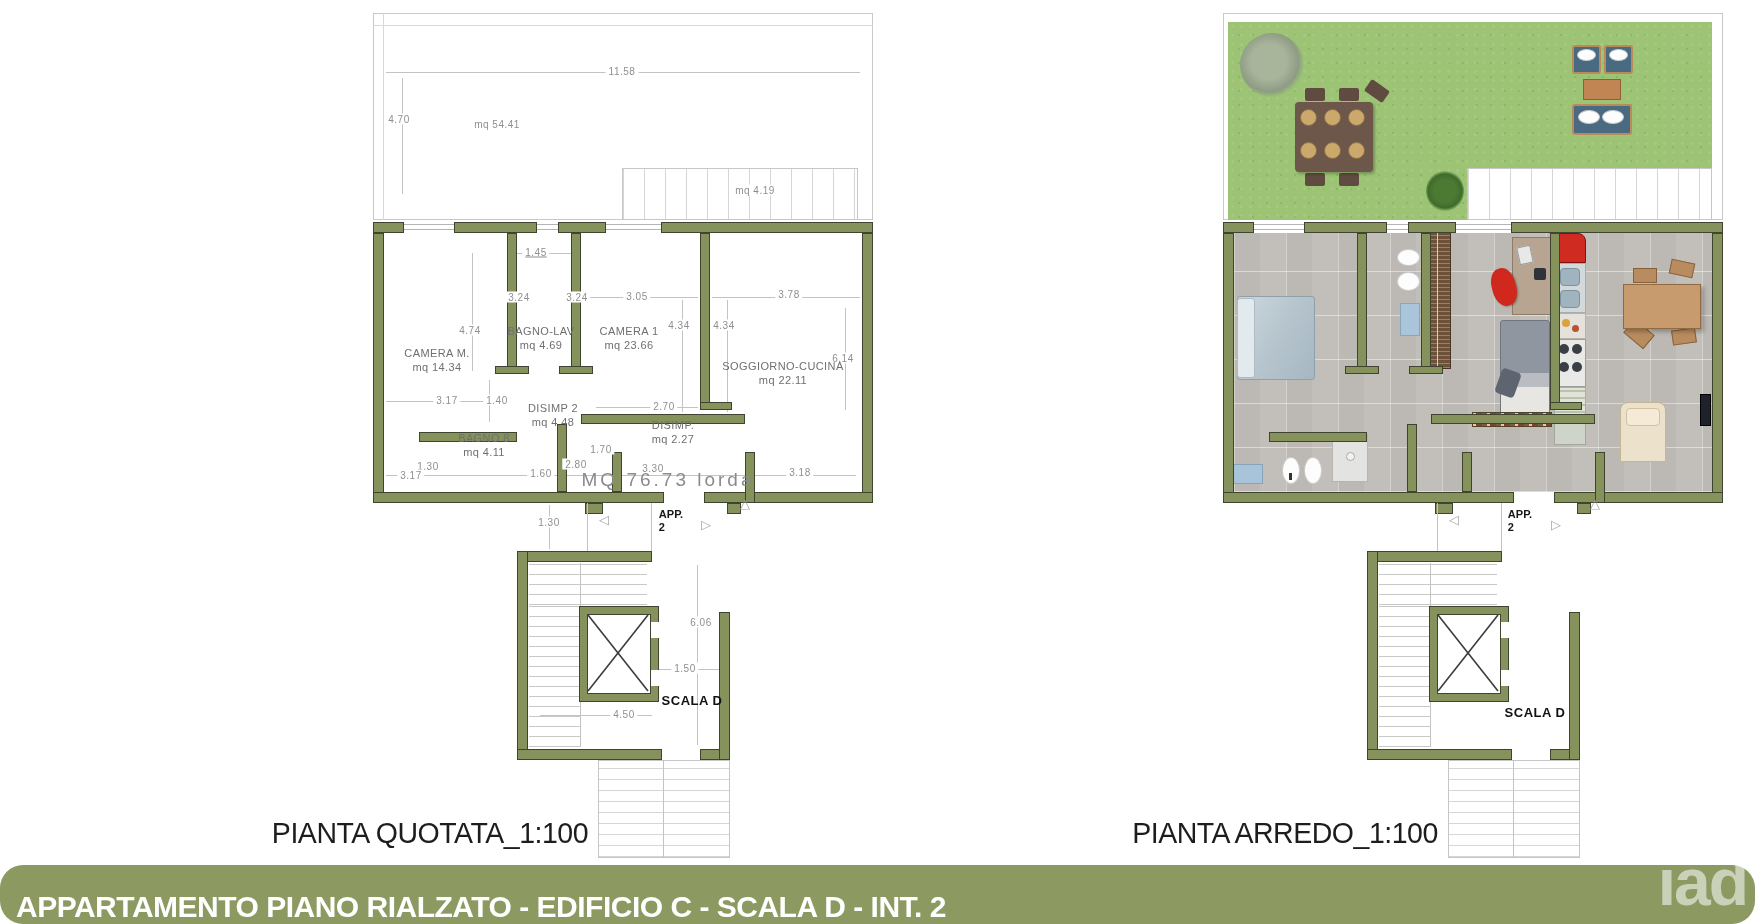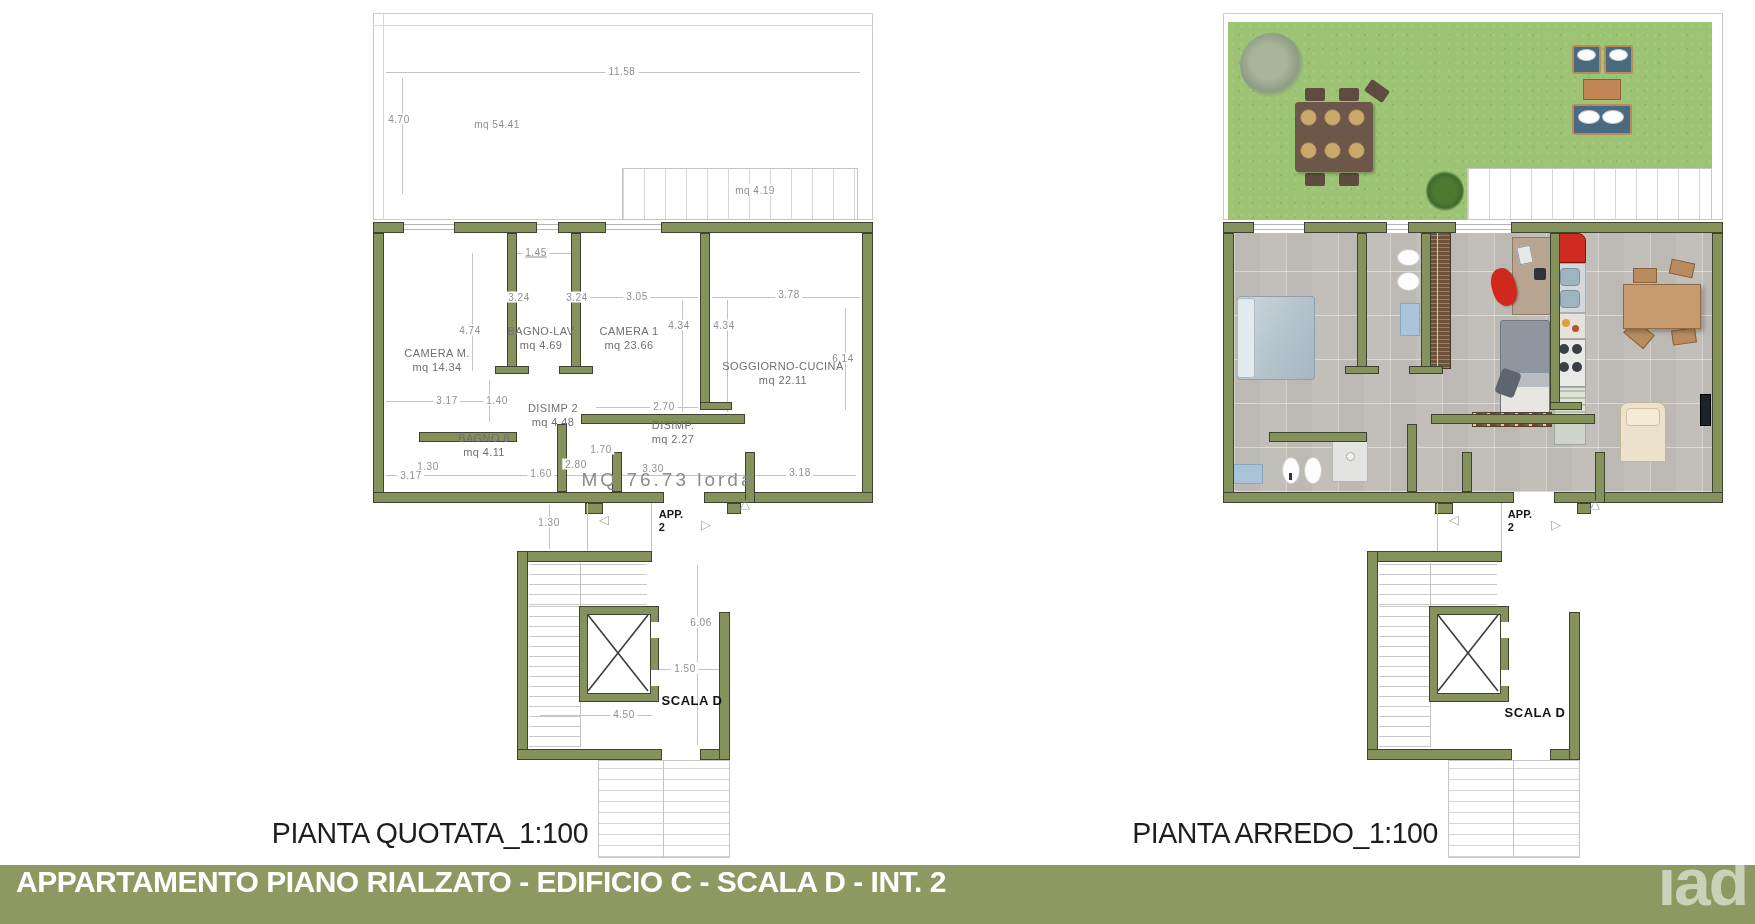--- a/index.html
+++ b/index.html
@@ -50,21 +50,21 @@
   .bush2{border-radius:50%;background:radial-gradient(circle at 50% 50%, #4c7a33 0 40%, #3f6b2b 60%, rgba(63,107,43,0) 72%);}
   .tile{background-color:#c2bfba;
      background-image:
        repeating-linear-gradient(0deg, rgba(255,255,255,.45) 0 1px, transparent 1px 44px),
        repeating-linear-gradient(90deg, rgba(255,255,255,.35) 0 1px, transparent 1px 52px),
        repeating-linear-gradient(90deg, rgba(0,0,0,.03) 0 26px, transparent 26px 52px);}
   .oval{background:#fdfdfd;border:1px solid #9a9a9a;border-radius:50%;}
   .fx{border:1px solid rgba(0,0,0,.18);}
 
   
-  #banner{left:0;bottom:0;width:1755px;height:59px;background:#8c9a62;display:flex;align-items:flex-start;}
+  #banner{left:0;bottom:0;width:1755px;height:59px;background:#8c9a62;display:flex;align-items:flex-end;border-radius:23px;}
   #banner .t{position:static;color:#fff;font-weight:700;font-size:30px;letter-spacing:-.5px;white-space:nowrap;}
   #banner-title{margin-left:16px;}
   #banner-stats{margin-left:auto;margin-right:150px;}
   #watermark{right:8px;top:-16px;position:absolute;color:rgba(255,255,255,.55);
      font-weight:700;font-size:66px;line-height:1;letter-spacing:-2px;}
 </style>
 </head>
 <body>
 
 <div id="stage">

